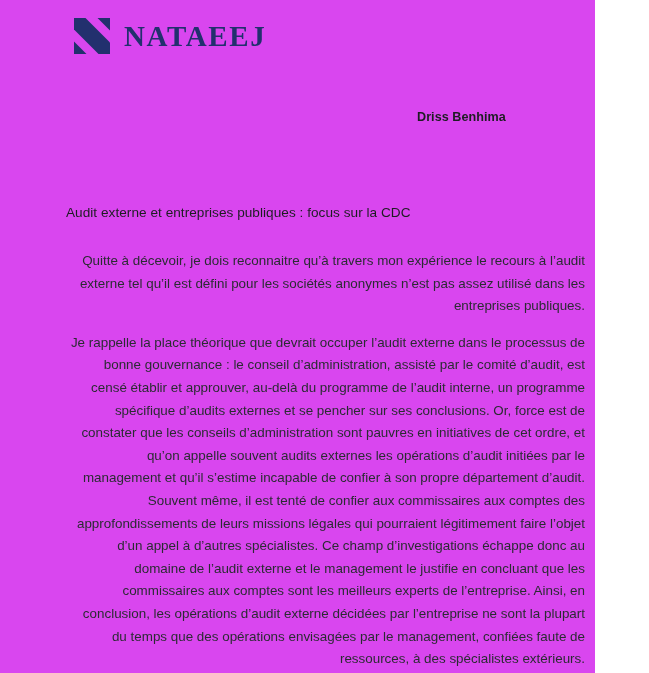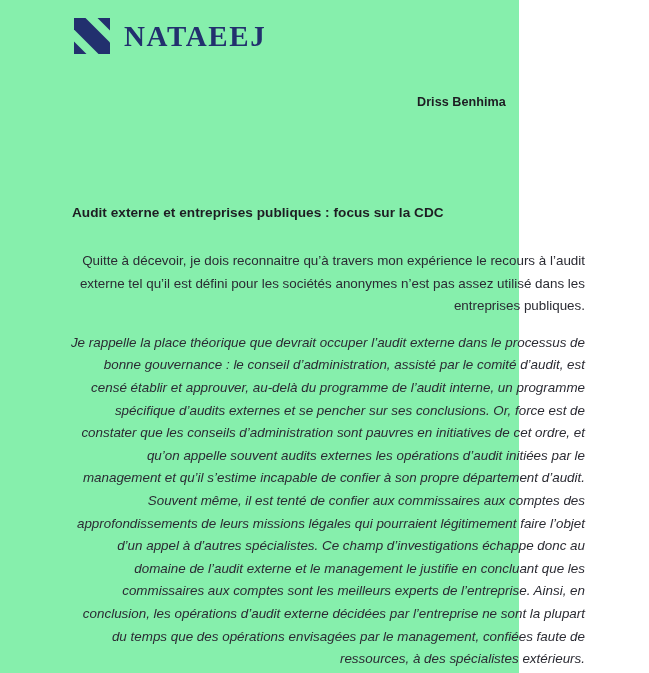--- a/index.html
+++ b/index.html
@@ -11,23 +11,23 @@
     width: 649px;
     height: 673px;
     overflow: hidden;
     font-family: "Liberation Sans", sans-serif;
     color: #2b2b33;
     -webkit-font-smoothing: antialiased;
   }
 
   .page {
     position: relative;
-    width: 519px;
+    width: 595px;
     height: 673px;
-    background: #86efac;
+    background: #d946ef;
     box-sizing: border-box;
   }
 
   
   .letterhead {
     position: absolute;
     left: 74px;
     top: 18px;
     display: flex;
     align-items: center;
@@ -46,58 +46,58 @@
     letter-spacing: 1.6px;
     color: #22306e;
     line-height: 1;
     white-space: nowrap;
   }
 
   
   .meta-block {
     position: absolute;
     left: 417px;
-    top: 92px;
+    top: 107px;
     font-size: 12.6px;
     font-weight: 700;
     line-height: 1.62;
     color: #1d1d22;
     letter-spacing: 0.05px;
   }
   .meta-line { white-space: nowrap; }
 
   
   .doc-title {
     position: absolute;
-    left: 72px;
+    left: 66px;
     top: 194px;
     width: 520px;
     font-size: 13.6px;
-    font-weight: 700;
+    font-weight: 400;
     color: #1d1d22;
     letter-spacing: 0.04px;
     line-height: 1.4;
   }
 
   
   .body-copy {
     position: absolute;
     left: 66px;
     top: 250px;
     width: 519px;
   }
   .para {
     font-size: 13.4px;
     line-height: 22.6px;
     color: #2b2b33;
     margin: 0 0 14px 0;
     text-align: right;
     letter-spacing: 0.005px;
   }
-  .para:last-child { margin-bottom: 0; font-style: italic; }
+  .para:last-child { margin-bottom: 0; }
 </style>
 </head>
 <body>
 
 <div class="page">
 
   <div class="letterhead">
     <svg class="logo-mark" viewBox="0 0 36 36" aria-hidden="true">
 
       <polygon points="23.5,0 36,0 36,12.5" fill="#22306e"></polygon>

